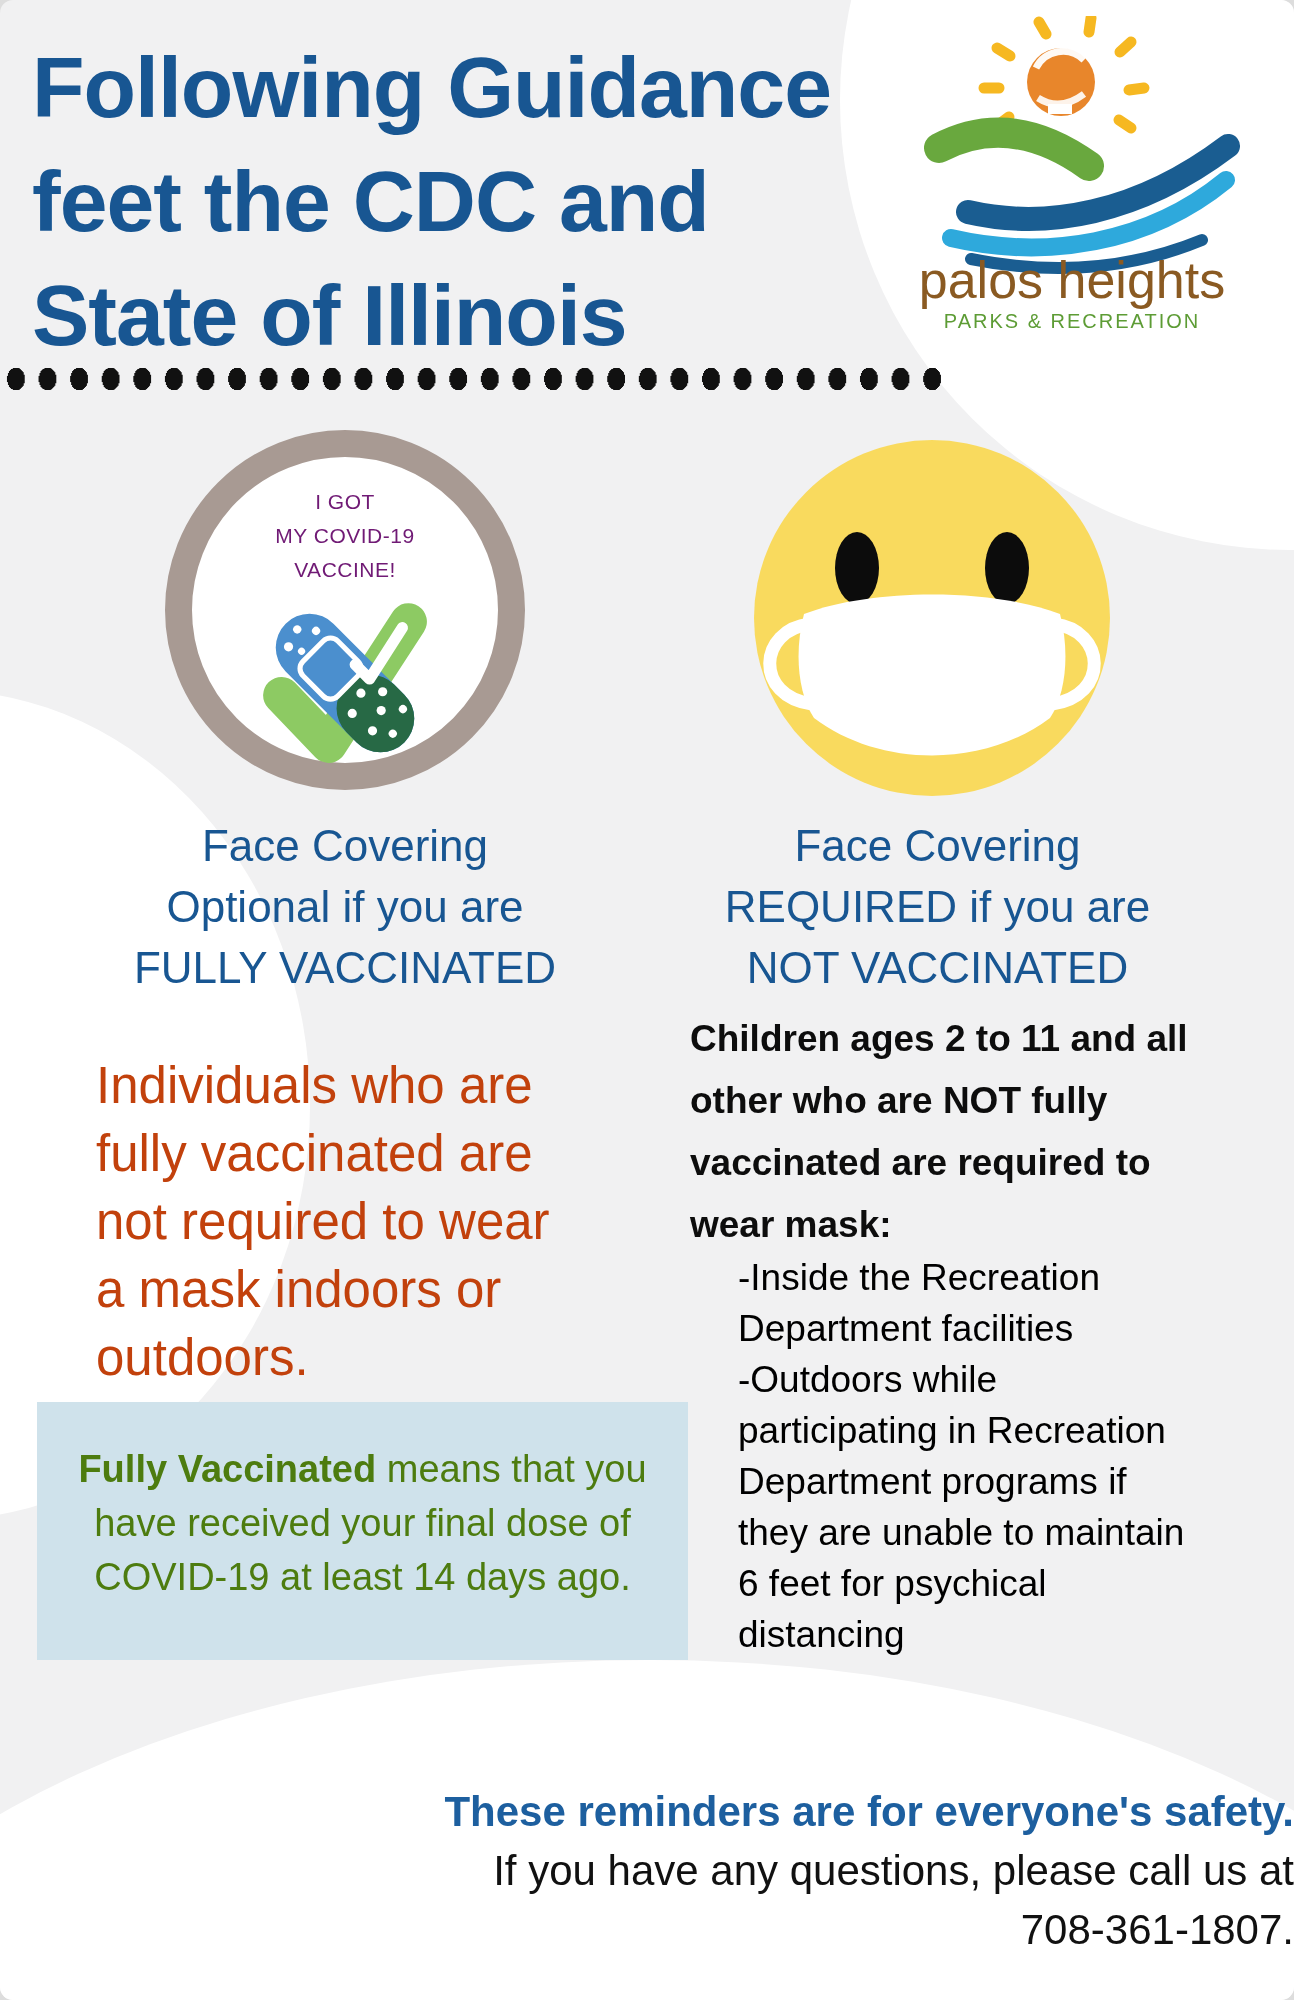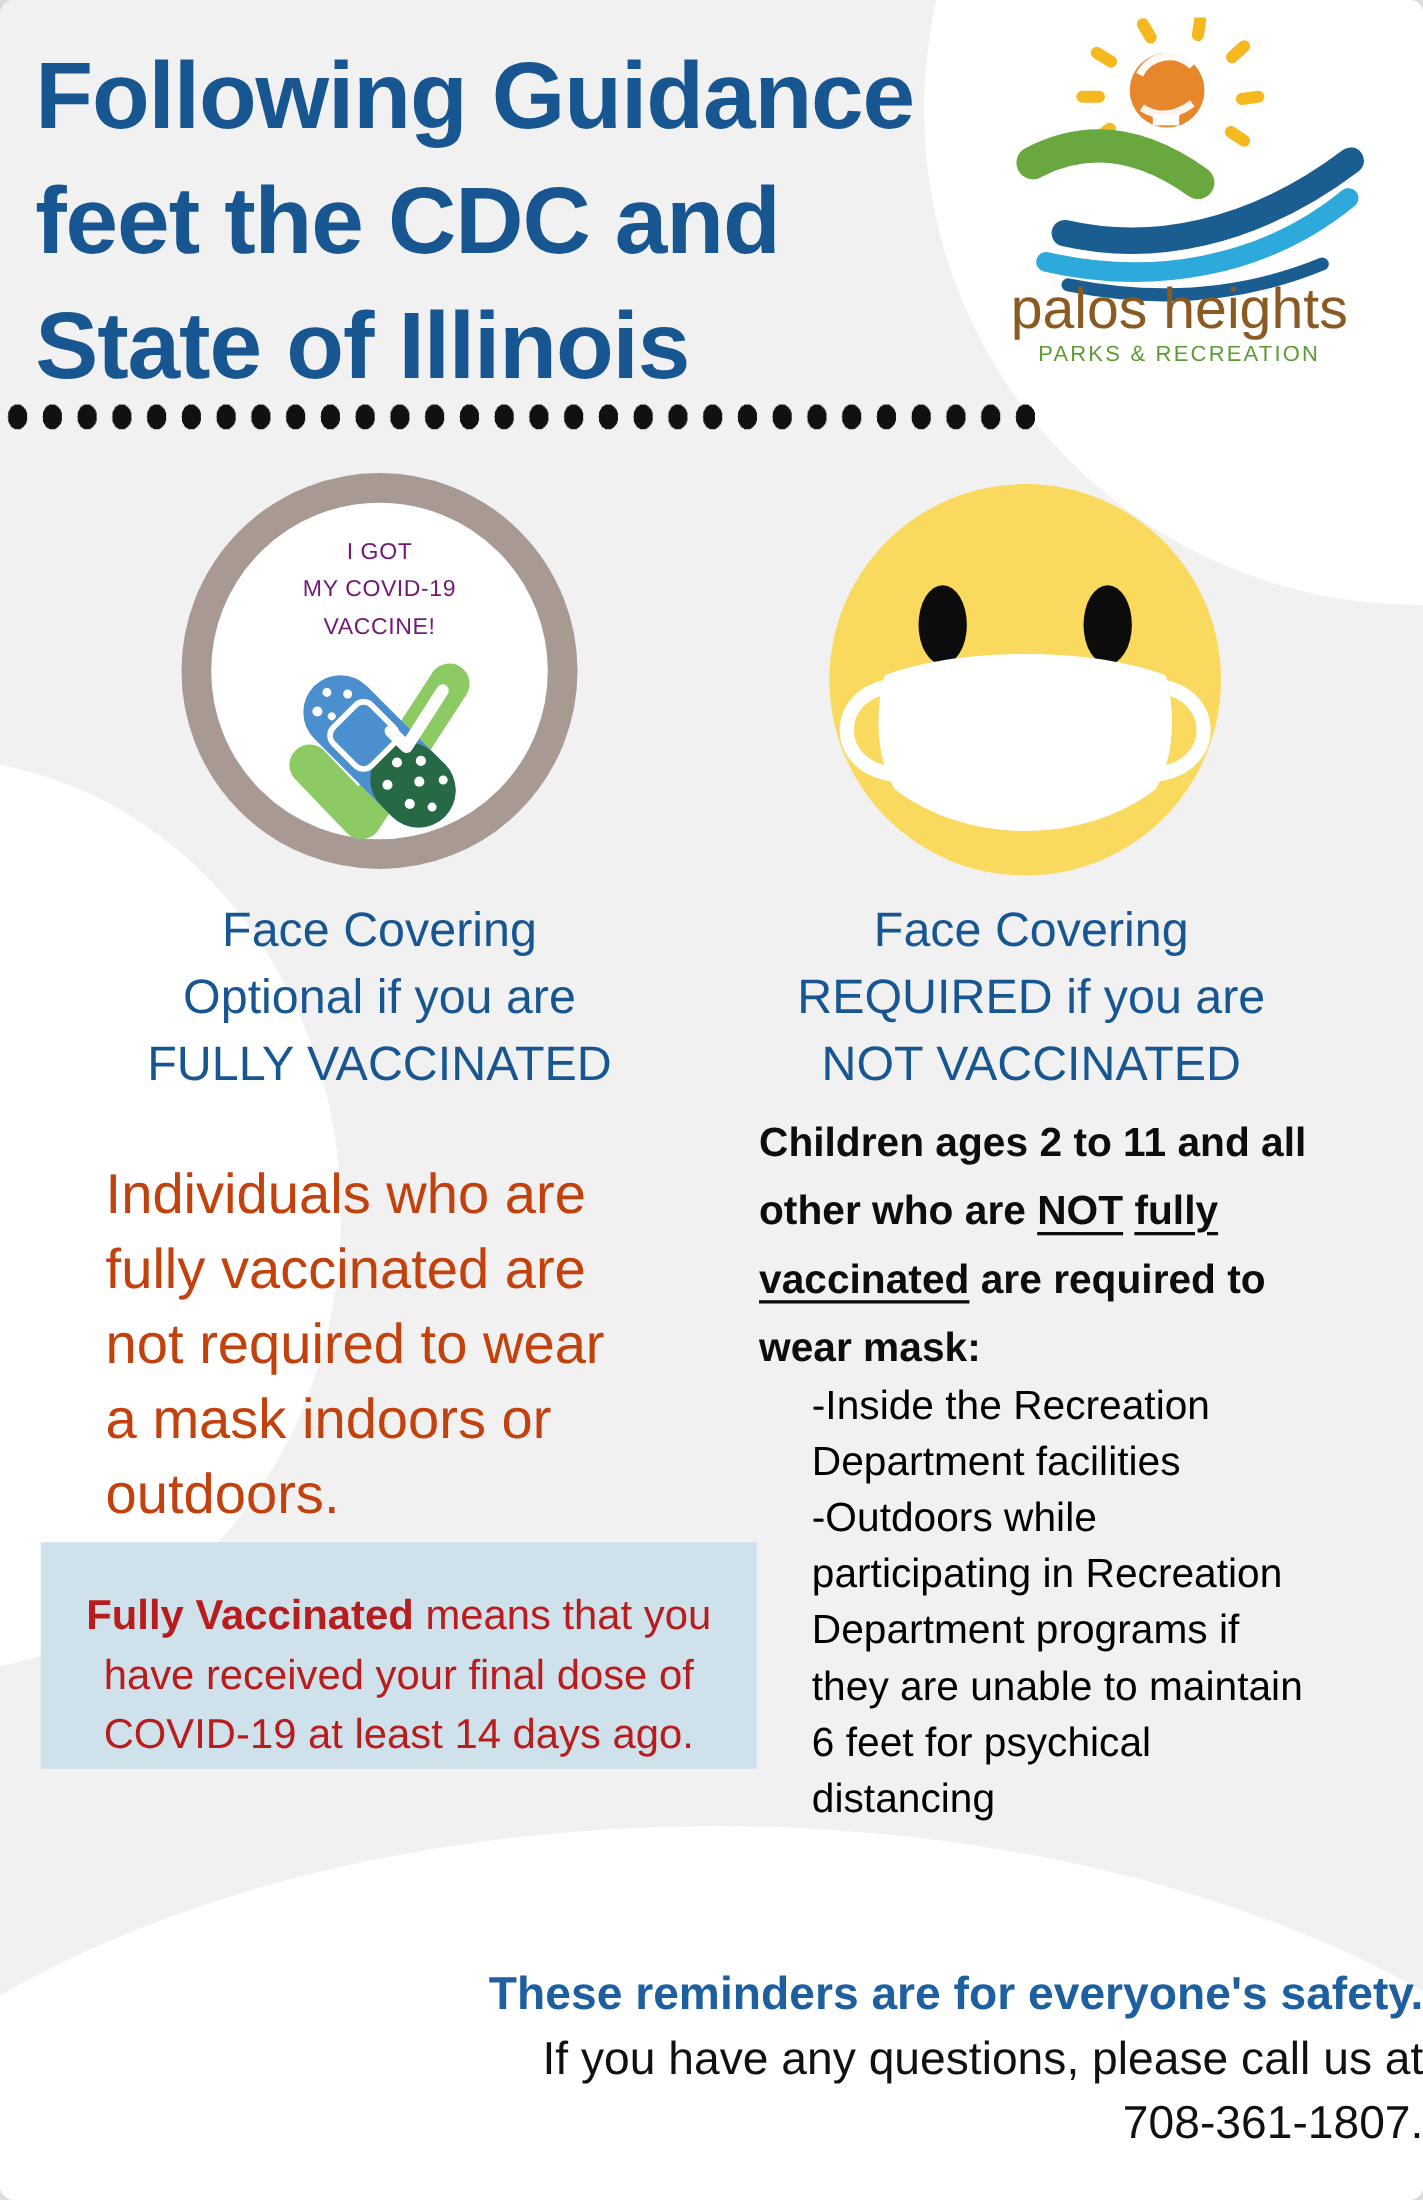--- a/index.html
+++ b/index.html
@@ -62,32 +62,32 @@
   .body-left{
     position:absolute;left:96px;top:1052px;width:492px;
     color:#c2410c;font-size:51px;line-height:68px;font-weight:400;
   }
 
   
   .intro-right{
     position:absolute;left:690px;top:1008px;width:515px;
     color:#0d0d0d;font-weight:700;font-size:37px;line-height:62px;
   }
-  .intro-right .u{text-decoration:underline;text-decoration-thickness:3px;text-underline-offset:7px;}
+  .intro-right .u{text-decoration-thickness:3px;text-underline-offset:7px;}
   .list-right{
     position:absolute;left:690px;top:1252px;width:505px;
     color:#000000;font-size:37px;line-height:51px;
   }
   .list-right .item{padding-left:48px;}
 
   
   .info-box{
-    position:absolute;left:37px;top:1402px;width:651px;height:206px;
+    position:absolute;left:37px;top:1402px;width:651px;height:258px;
     background:#cfe2eb;box-sizing:border-box;padding-top:40px;
-    text-align:center;color:#b91c1c;font-size:38px;line-height:54px;
+    text-align:center;color:#4d7c0f;font-size:38px;line-height:54px;
   }
   .info-box .b{font-weight:700;}
 
   
   .footer{
     position:absolute;left:0;top:1782px;width:1294px;text-align:right;
     font-size:42px;line-height:59px;color:#111;
   }
   .footer .f1{color:#1d5f9f;font-weight:700;}
 </style>

